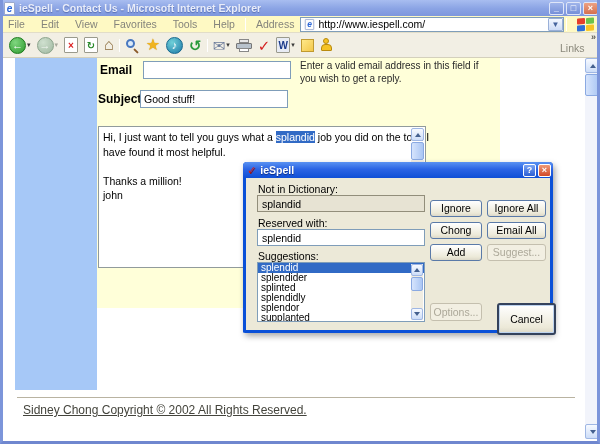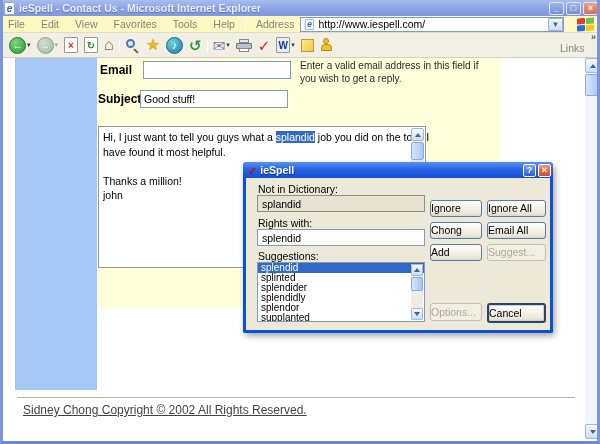--- a/index.html
+++ b/index.html
@@ -108,21 +108,21 @@
   .dfld { position:absolute; left:11px; width:168px; height:17px; font-size:10.5px; padding:2px 4px;
     font-family:inherit; }
   .dfld.ro { background:#e7e3d3; border:1px solid #928e7b; color:#000; }
   .dfld.rw { background:#fff; border:1px solid #7f9db9; color:#000; outline:0; }
   #sugg-list { position:absolute; left:11px; top:100px; width:168px; height:60px; background:#fff;
     border:1px solid #7f9db9; overflow:hidden; }
   .sugg-item { font-size:10px; line-height:10px; padding:0 3px; color:#000; white-space:nowrap; }
   .sugg-item.sel { background:#316ac5; color:#fff; }
   .xpbtn { position:absolute; height:17px; font-size:10.5px; font-family:inherit; color:#000;
     background:linear-gradient(180deg,#ffffff,#ece9d8 80%,#dcd8c8); border:1px solid #5a7aa8;
-    border-radius:3px; text-align:left; line-height:15px; }
+    border-radius:3px; text-align:center; line-height:15px; }
   .xpbtn.disabled { color:#aca899; border-color:#c4bfae; background:#f2efe2; }
   .xpbtn.focused { border:2px solid #34425c; line-height:13px; box-shadow:inset 0 0 0 1px #bcd2ee; }
   #dlg-sb { position:absolute; right:1px; top:1px; width:12px; height:56px; background:#f0ede2; }
 </style>
 </head>
 <body>
 
 <div id="win">
 
   <div id="titlebar" class="abs">
@@ -270,28 +270,28 @@
     <div id="dlg-title">
       <span id="dlg-check">✓</span>
       <span id="dlg-title-text">ieSpell</span>
       <span class="dbtn">?</span>
       <span class="dbtn close">×</span>
     </div>
 
     <span class="dlbl" style="left:12px; top:21px;">Not in Dictionary:</span>
     <input class="dfld ro" style="top: 33px;" readonly="" value="splandid">
 
-    <span class="dlbl" style="left:12px; top:55px;">Rights with:</span>
+    <span class="dlbl" style="left:12px; top:55px;">Reserved with:</span>
     <input class="dfld rw" style="top: 67px;" value="splendid">
 
     <span class="dlbl" style="left:12px; top:88px;">Suggestions:</span>
     <div id="sugg-list">
       <div class="sugg-item sel">splendid</div>
+      <div class="sugg-item">splendider</div>
       <div class="sugg-item">splinted</div>
-      <div class="sugg-item">splendider</div>
       <div class="sugg-item">splendidly</div>
       <div class="sugg-item">splendor</div>
       <div class="sugg-item">supplanted</div>
       <div id="dlg-sb">
         <span class="abs sb-btn" style="left:0; top:0; width:12px; height:12px;">
             <span class="tri-up"></span>
           </span>
         <span class="abs sb-thumb" style="left:0; top:13px; width:12px; height:14px;"></span>
         <span class="abs sb-btn" style="left:0; bottom:0; width:12px; height:12px;">
             <span class="tri-dn"></span>
@@ -300,16 +300,16 @@
     </div>
 
     <button class="xpbtn" style="left:184px; top:38px; width:52px;">Ignore</button>
     <button class="xpbtn" style="left:241px; top:38px; width:59px;">Ignore All</button>
     <button class="xpbtn" style="left:184px; top:60px; width:52px;">Chong</button>
     <button class="xpbtn" style="left:241px; top:60px; width:59px;">Email All</button>
     <button class="xpbtn" style="left:184px; top:82px; width:52px;">Add</button>
     <button class="xpbtn disabled" style="left:241px; top:82px; width:59px;">Suggest...</button>
 
     <button class="xpbtn disabled" style="left:184px; top:141px; width:52px; height:18px;">Options...</button>
-    <button class="xpbtn focused" style="left:241px; top:141px; width:59px; height:20px;">Cancel</button>
+    <button class="xpbtn focused" style="left:251px; top:141px; width:59px; height:32px;">Cancel</button>
   </div>
 
 </div>
 
 </body></html>

